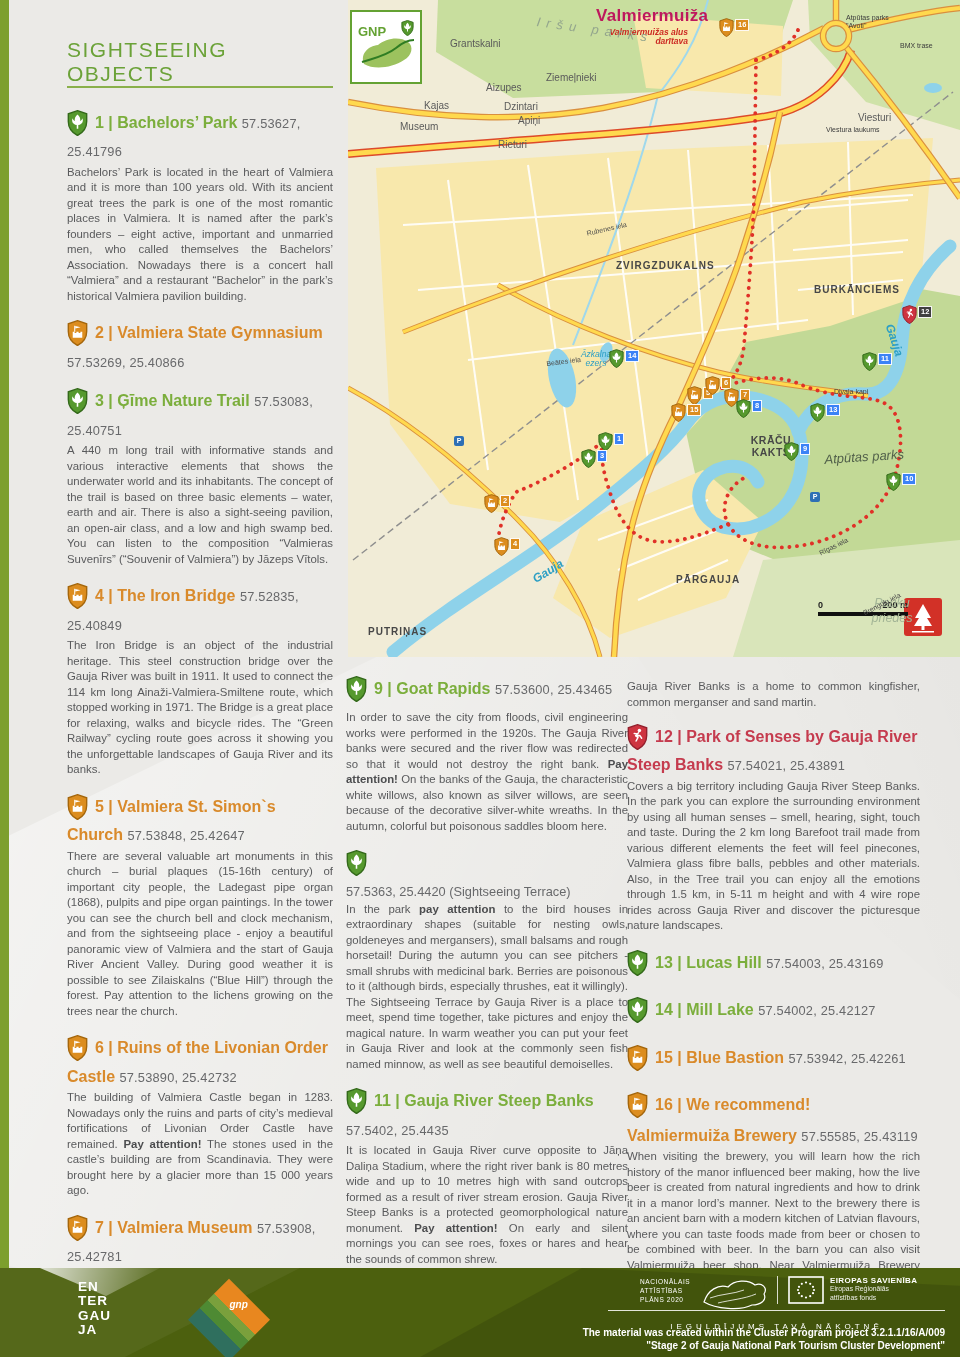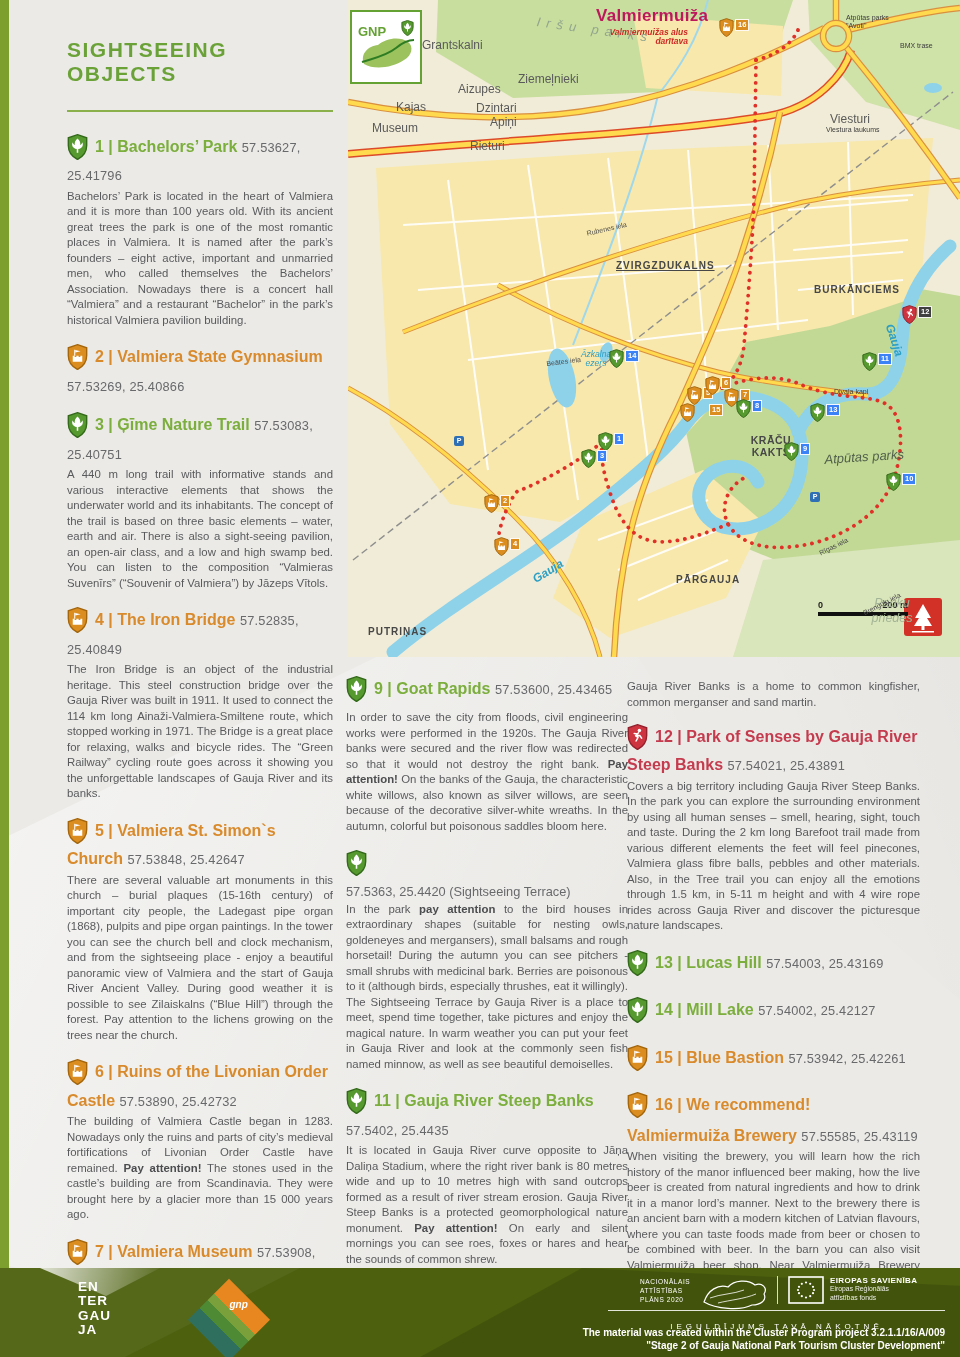--- a/index.html
+++ b/index.html
@@ -14,22 +14,22 @@
     background:linear-gradient(250deg,rgba(0,0,0,.035),rgba(0,0,0,0) 55%);
     clip-path:polygon(100% 0,100% 100%,0 60%);}
   #left-stripe{position:absolute;left:0;top:0;width:9px;height:1268px;background:#7d9f2e;}
 
   
   .col{position:absolute;}
   #col-left{left:67px;top:30px;width:266px;}
   #col-mid{left:346px;top:676px;width:282px;}
   #col-right{left:627px;top:676px;width:293px;}
 
-  #page-title{font-size:21px;font-weight:bold;letter-spacing:1.5px;color:#6ba238;
-    margin:0 0 0 0;padding:8px 0 24px 0;border-bottom:2px solid #8ab04b;}
+  #page-title{font-size:21px;font-weight:normal;letter-spacing:1.5px;color:#6ba238;
+    margin:0 0 0 0;padding:8px 0 0 0;border-bottom:2px solid #8ab04b;}
   #title-wrap{margin-bottom:22px;}
 
   .item{margin-bottom:16px;}
   .item h3{margin:0 0 2px 0;font-size:16px;line-height:1.28;font-weight:bold;}
   .item h3 .ico{display:inline-block;vertical-align:-8px;margin-right:7px;}
   .t-nature{color:#7bae3c;} .t-culture{color:#d98a2b;} .t-active{color:#c53b4e;}
   .coords{font-size:12.8px;color:#68696b;font-weight:normal;letter-spacing:.2px;}
   .coords-line{font-size:12.8px;color:#68696b;margin:1px 0 2px 0;}
   .body{font-size:11.4px;line-height:1.36;color:#595a5c;text-align:justify;margin:3px 0 0 0;}
   .body .b{font-weight:bold;color:#4c4d4f;}
@@ -40,21 +40,21 @@
   #map svg.base{position:absolute;left:0;top:0;}
   .ml{position:absolute;white-space:nowrap;transform-origin:left top;}
   .ml.city{font-size:17px;font-weight:bold;color:#be185d;letter-spacing:.3px;text-align:center;}
   .ml.district{font-size:10px;font-weight:bold;color:#474747;letter-spacing:1px;}
   .ml.district2{font-size:10.5px;font-weight:bold;color:#474747;letter-spacing:.5px;white-space:normal;width:62px;text-align:center;line-height:1.15;}
   .ml.parkit{font-style:italic;font-size:13px;color:#51604a;}
   .ml.parkbig{font-style:italic;font-size:13px;color:#93a58d;letter-spacing:6px;}
   .ml.parkbig2{font-style:italic;font-size:12.5px;color:#a3b596;white-space:normal;width:64px;text-align:center;line-height:1.2;}
   .ml.water{font-style:italic;font-size:12px;font-weight:bold;color:#2d9fc4;}
   .ml.water2{font-style:italic;font-size:8.5px;color:#2d9fc4;white-space:normal;width:48px;text-align:center;line-height:1.1;}
-  .ml.small{font-size:12px;color:#5a5a5a;}
+  .ml.small{font-size:10px;color:#5a5a5a;padding-left:28px;}
   .ml.small2{font-size:7px;color:#3c3c3c;white-space:normal;width:60px;line-height:1.15;}
   .ml.redlbl{font-size:8.5px;font-weight:bold;font-style:italic;color:#cc2b24;white-space:normal;width:88px;text-align:right;line-height:1.1;}
   .ml.street{font-size:7px;color:#4a4a4a;}
   .mk{position:absolute;display:flex;align-items:flex-start;}
   .mkn{font-size:7.5px;font-weight:bold;color:#fff;padding:0 2px;height:10px;line-height:10px;
        border:1px solid rgba(255,255,255,.95);margin:1px 0 0 1px;}
   .mkn.nature{background:#3b82f6;} .mkn.culture{background:#dc8d1f;} .mkn.active{background:#404040;}
   #gnp-box{position:absolute;left:2px;top:10px;width:72px;height:74px;background:#fff;
      border:2px solid #64a233;box-sizing:border-box;}
   #gnp-box .gnp-label{position:absolute;left:6px;top:12px;font-size:13px;font-weight:bold;color:#64a233;}
@@ -191,21 +191,21 @@
 
   <div class="picon" style="left:106px;top:436px">P</div>
   <div class="picon" style="left:462px;top:492px">P</div>
 
   <div id="map-labels">
       <span class="ml city" style="left: 248px; top: 6px;">Valmiermuiža</span>
       <span class="ml redlbl" style="left: 252px; top: 28px;">Valmiermuižas alus darītava</span>
       <span class="ml parkbig" style="left: 190px; top: 14px; transform: rotate(8deg);">Iršu parks</span>
       <span class="ml small" style="left: 482px; top: 112px;">Viesturi</span>
       <span class="ml small2" style="left: 478px; top: 126px;">Viestura laukums</span>
-      <span class="ml district" style="left: 268px; top: 260px; text-decoration: underline;">ZVIRGZDUKALNS</span>
+      <span class="ml district" style="left: 268px; top: 260px;">ZVIRGZDUKALNS</span>
       <span class="ml district" style="left: 466px; top: 284px;">BURKĀNCIEMS</span>
       <span class="ml district2" style="left: 392px; top: 434px;">KRĀČU KAKTS</span>
       <span class="ml parkit" style="left: 476px; top: 452px; transform: rotate(-4deg);">Atpūtas parks</span>
       <span class="ml district" style="left: 328px; top: 574px;">PĀRGAUJA</span>
       <span class="ml district" style="left: 20px; top: 626px;">PUTRIŅAS</span>
       <span class="ml parkbig2" style="left: 512px; top: 596px;">Pauku priedes</span>
       <span class="ml water2" style="left: 224px; top: 350px;">Āzkalna ezers</span>
       <span class="ml water" style="left: 548px; top: 322px; transform: rotate(72deg);">Gauja</span>
       <span class="ml water" style="left: 182px; top: 574px; transform: rotate(-32deg);">Gauja</span>
       <span class="ml small2" style="left: 486px; top: 388px;">Divala kapi</span>
@@ -327,21 +327,21 @@
         </svg>
         <span class="mkn nature">13</span>
       </div>
       <div class="mk" style="left: 261px; top: 349px;">
         <svg width="15" height="19" viewBox="0 0 24 30">
           <path d="M12,0.8 L22.6,4.4 L22.6,13.2 C22.6,20.6 17.6,26.4 12,29.4 C6.4,26.4 1.4,20.6 1.4,13.2 L1.4,4.4 Z" fill="#56992e" stroke="#33691a" stroke-width="1.6"></path>
           <path d="M12,5.2 C14.6,7.4 15.6,10 15.1,12.6 C16.6,12.1 17.3,11 17.8,9.6 C18.9,12.8 17.8,15.9 14.7,16.9 L12.9,17.4 L12.9,21.5 L11.1,21.5 L11.1,17.4 L9.3,16.9 C6.2,15.9 5.1,12.8 6.2,9.6 C6.7,11 7.4,12.1 8.9,12.6 C8.4,10 9.4,7.4 12,5.2 Z" fill="#fff"></path>
         </svg>
         <span class="mkn nature">14</span>
       </div>
-      <div class="mk" style="left: 332px; top: 403px; gap: 13px;">
+      <div class="mk" style="left: 323px; top: 403px;">
         <svg width="15" height="19" viewBox="0 0 24 30">
           <path d="M12,0.8 L22.6,4.4 L22.6,13.2 C22.6,20.6 17.6,26.4 12,29.4 C6.4,26.4 1.4,20.6 1.4,13.2 L1.4,4.4 Z" fill="#dc8d1f" stroke="#a4660c" stroke-width="1.6"></path>
           <path d="M6.5,20.5 L17.5,20.5 L17.5,13.5 L15.3,13.5 L15.3,15 L13.3,15 L13.3,13.5 L10.7,13.5 L10.7,15 L8.7,15 L8.7,13.5 L6.5,13.5 Z" fill="#fff"></path>
           <path d="M8.2,13.5 L8.2,6.5 L9.4,6.5 L9.4,13.5 Z" fill="#fff"></path>
           <path d="M9.4,6.8 L15.6,8.3 L9.4,9.9 Z" fill="#fff"></path>
         </svg>
         <span class="mkn culture">15</span>
       </div>
       <div class="mk" style="left: 371px; top: 18px;">
         <svg width="15" height="19" viewBox="0 0 24 30">

